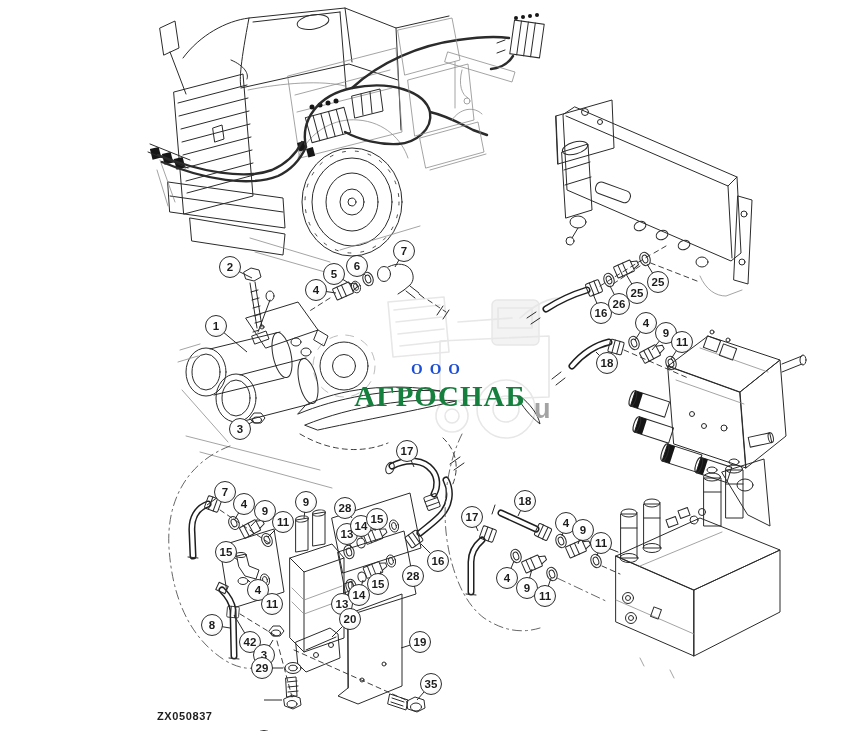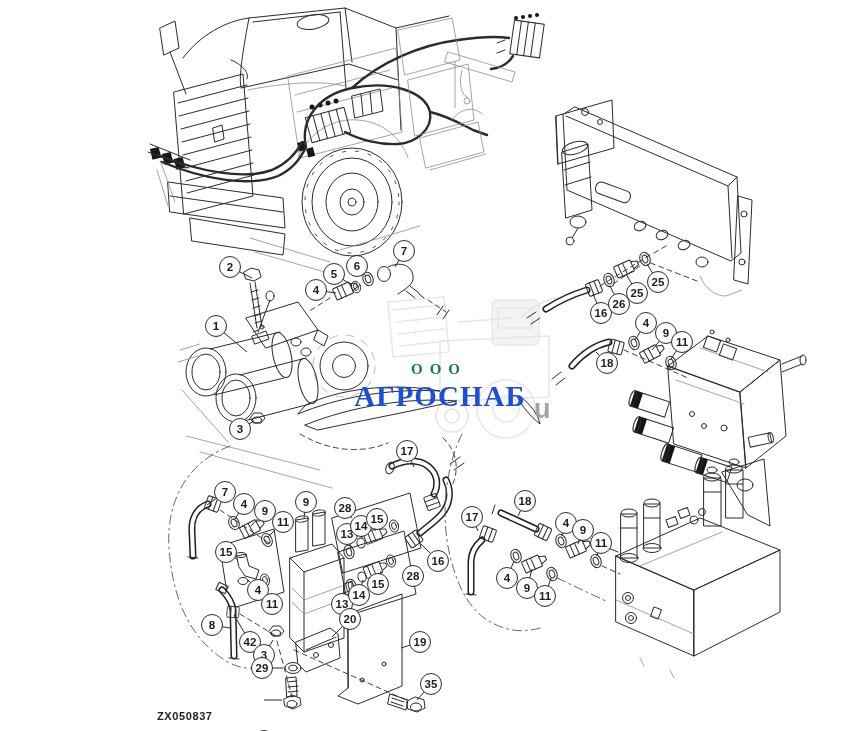--- a/index.html
+++ b/index.html
@@ -16,22 +16,22 @@
   .art .fd{fill:#161616;stroke:none;}
   .art .dash{stroke-dasharray:5 4;stroke-width:.9;}
   .art .dd{stroke-dasharray:9 4 2 4;stroke-width:.9;stroke:#555;}
   .art .wm{stroke:#e3e3e3;stroke-width:1.6;}
   .art .wmf{fill:#f1f1f1;stroke:#e3e3e3;stroke-width:1.4;}
   .art .gr{stroke:#bdbdbd;}
   .callout{position:absolute;width:22px;height:22px;border:1.6px solid #2e2e2e;border-radius:50%;
     background:radial-gradient(circle at 35% 30%,#ffffff 55%,#e7e7e7);
     display:flex;align-items:center;justify-content:center;
     font-size:11.5px;font-weight:bold;color:#1c1c1c;box-sizing:border-box;}
-  .wm-text{position:absolute;color:#1d4ed8;font-family:"Liberation Serif",serif;font-weight:bold;}
-  #wm-prefix{left:404px;top:361px;width:70px;text-align:center;font-size:15px;letter-spacing:7px;color:#15803d;}
+  .wm-text{position:absolute;color:#15803d;font-family:"Liberation Serif",serif;font-weight:bold;}
+  #wm-prefix{left:404px;top:361px;width:70px;text-align:center;font-size:15px;letter-spacing:7px;color:#1d4ed8;}
   #wm-name{left:342px;top:380px;width:196px;text-align:center;font-size:29px;letter-spacing:1px;}
   #wm-suffix{left:534px;top:394px;font-size:27px;font-family:"Liberation Sans",sans-serif;color:#a3a3a3;}
   #drawing-code{position:absolute;left:157px;top:710px;font-size:11px;font-weight:bold;
     color:#1d1d1d;letter-spacing:.6px;}
 </style>
 </head>
 <body>
 
 <div id="stage">
 

